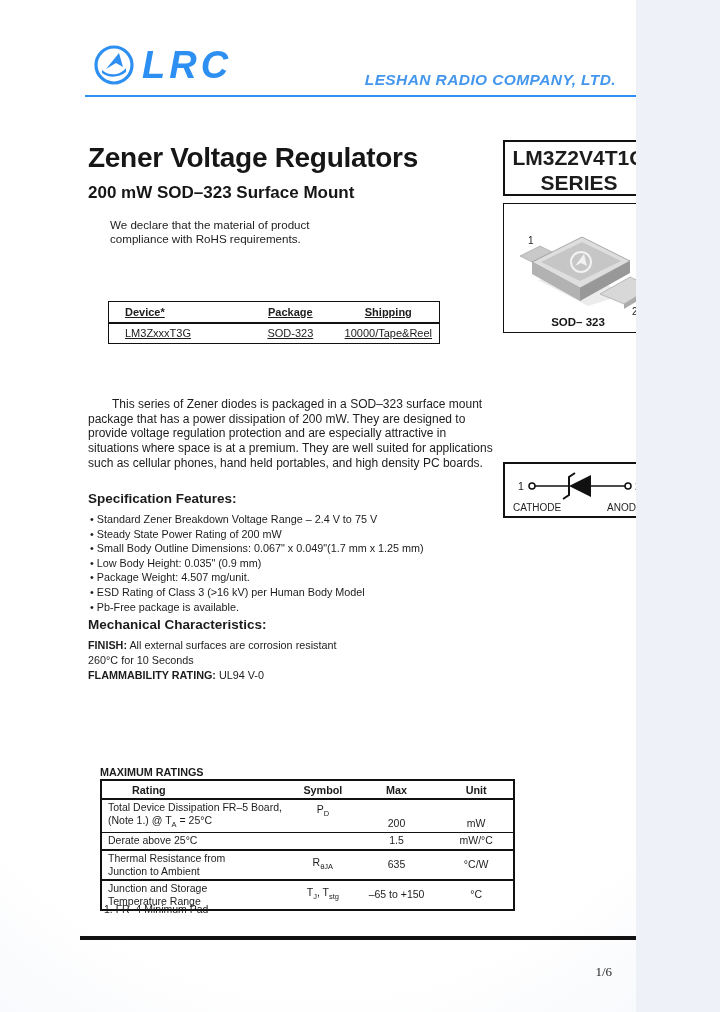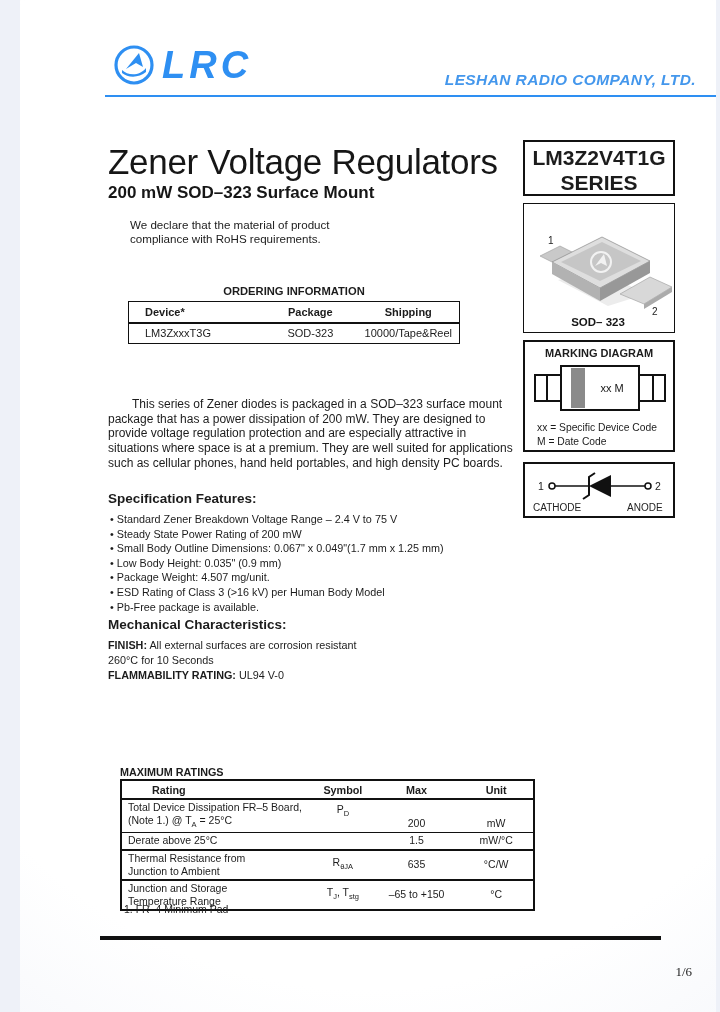--- a/index.html
+++ b/index.html
@@ -1,36 +1,36 @@
 <!DOCTYPE html>
 <html><head>
 <meta charset="utf-8">
 <style>
   * { margin:0; padding:0; box-sizing:border-box; }
   body { background:#eef1f8; font-family:"Liberation Sans", sans-serif; color:#1c1c1c; }
-  .page { position:relative; width:696px; height:1012px; overflow:hidden;
-          background: radial-gradient(ellipse 120% 90% at 50% 42%, #ffffff 62%, #eef1f8 100%); margin-left: 20px; }
+  .page { position:relative; width:636px; height:1012px; overflow:hidden;
+          background: radial-gradient(ellipse 120% 90% at 50% 42%, #ffffff 62%, #eef1f8 100%); }
 
   
   .logo { position:absolute; left:93px; top:44px; display:flex; align-items:center; gap:7px; }
   .logo-text { font-size:38px; font-weight:800; font-style:italic; color:#2e8ff2; letter-spacing:4px; line-height:1; }
   .company { position:absolute; right:20px; top:71px; font-family:Liberation Sans, sans-serif;
              font-weight:bold; font-style:italic; font-size:15.5px; color:#4497ec; letter-spacing:.4px; }
   .header-rule { position:absolute; left:85px; top:95px; width:616px; height:2px; background:#2e8ff2; }
 
   
-  .title { position:absolute; left:88px; top:142px; font-size:35px; font-weight:normal; letter-spacing:-.3px; color:#161616; }
+  .title { position:absolute; left:88px; top:142px; font-size:28px; font-weight:bold; letter-spacing:-.3px; color:#161616; }
   .subtitle { position:absolute; left:88px; top:183px; font-size:17px; font-weight:bold; color:#161616; }
   .declaration { position:absolute; left:110px; top:218px; font-size:11.6px; line-height:14px; }
 
   .ordering-title { position:absolute; left:108px; top:285px; width:332px; text-align:center;
                     font-size:11.2px; font-weight:bold; }
   .ordering-table { position:absolute; left:108px; top:301px; width:332px; border-collapse:collapse;
                     border:1.5px solid #111; font-size:11px; }
-  .ordering-table th, .ordering-table td { height:21px; padding:0; font-weight:normal; }
+  .ordering-table th, .ordering-table td { height:21px; padding:0; font-weight:normal;text-decoration:underline; }
   .ordering-table thead th { border-bottom:2px solid #111; font-weight:bold; }
   .ordering-table tbody tr + tr td { border-top:1.2px solid #111; }
   .col-device { width:135px; text-align:left; padding-left:16px !important; }
   .col-package { width:95px; text-align:center; }
   .col-shipping { width:102px; text-align:center; }
 
   .description { position:absolute; left:88px; top:397px; width:406px; font-size:12px;
                  line-height:14.7px; text-indent:24px; }
 
   .spec-title { position:absolute; left:88px; top:491px; font-size:13.5px; font-weight:bold; }
@@ -93,21 +93,20 @@
   <div class="company">LESHAN RADIO COMPANY, LTD.</div>
   <div class="header-rule"></div>
 
   <div class="title">Zener Voltage Regulators</div>
   <div class="subtitle">200 mW SOD–323 Surface Mount</div>
   <div class="declaration">
     <div>We declare that the material of product</div>
     <div>compliance with RoHS requirements.</div>
   </div>
 
-  <div class="ordering-title">ORDERING INFORMATION</div>
   <table class="ordering-table">
     <thead>
       <tr>
         <th class="col-device">Device*</th>
         <th class="col-package">Package</th>
         <th class="col-shipping">Shipping</th>
       </tr>
     </thead>
     <tbody>
       <tr>
@@ -206,34 +205,20 @@
       <circle cx="77" cy="58" r="10" fill="none" stroke="#f2f2f2" stroke-width="2"></circle>
       <path d="M71 62 L80 50 L83 62 L77 59 Z" fill="#f2f2f2"></path>
       <polygon points="96,90 126,73 148,83 120,100" fill="#d8d8d8" stroke="#9a9a9a" stroke-width="0.6"></polygon>
       <polygon points="120,100 148,83 148,88 120,105" fill="#ababab"></polygon>
       <text x="24" y="40" font-size="10" fill="#222">1</text>
       <text x="128" y="111" font-size="10" fill="#222">2</text>
       <text x="74" y="122" font-size="11.5" font-weight="bold" text-anchor="middle" fill="#161616">SOD– 323</text>
     </svg>
   </div>
 
-  <div class="marking-box">
-    <div class="marking-title">MARKING DIAGRAM</div>
-    <svg width="148" height="58" viewBox="0 0 148 58">
-      <rect x="10" y="16" width="26" height="26" fill="#ffffff" stroke="#111" stroke-width="2"></rect>
-      <line x1="22" y1="16" x2="22" y2="42" stroke="#111" stroke-width="2"></line>
-      <rect x="36" y="7" width="78" height="44" fill="#ffffff" stroke="#111" stroke-width="2"></rect>
-      <rect x="46" y="9" width="14" height="40" fill="#8a8a8a"></rect>
-      <text x="87" y="33" font-size="11" text-anchor="middle" fill="#161616">xx M</text>
-      <rect x="114" y="16" width="26" height="26" fill="#ffffff" stroke="#111" stroke-width="2"></rect>
-      <line x1="128" y1="16" x2="128" y2="42" stroke="#111" stroke-width="2"></line>
-    </svg>
-    <div class="marking-legend">xx = Specific Device Code</div>
-    <div class="marking-legend">M  = Date Code</div>
-  </div>
 
   <div class="pinout-box">
     <svg width="148" height="52" viewBox="0 0 148 52">
       <text x="13" y="26" font-size="10.5" fill="#222">1</text>
       <circle cx="27" cy="22" r="3" fill="none" stroke="#111" stroke-width="1.5"></circle>
       <line x1="30" y1="22" x2="64" y2="22" stroke="#111" stroke-width="1.5"></line>
       <polyline points="70,9 64,13 64,31 58,35" fill="none" stroke="#111" stroke-width="2"></polyline>
       <polygon points="64,22 86,11 86,33" fill="#111"></polygon>
       <line x1="86" y1="22" x2="120" y2="22" stroke="#111" stroke-width="1.5"></line>
       <circle cx="123" cy="22" r="3" fill="none" stroke="#111" stroke-width="1.5"></circle>

